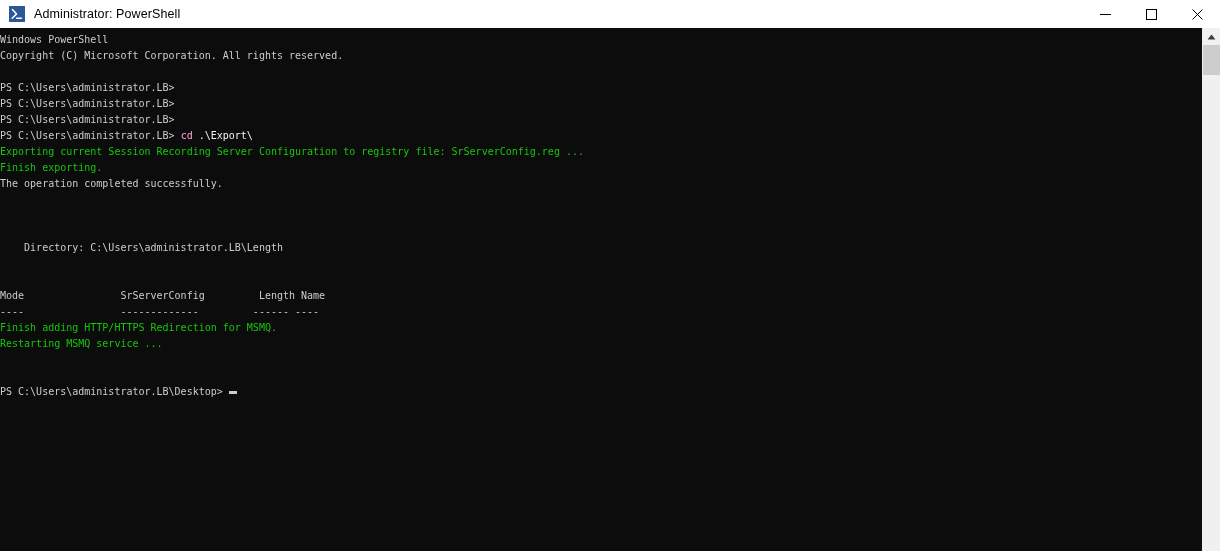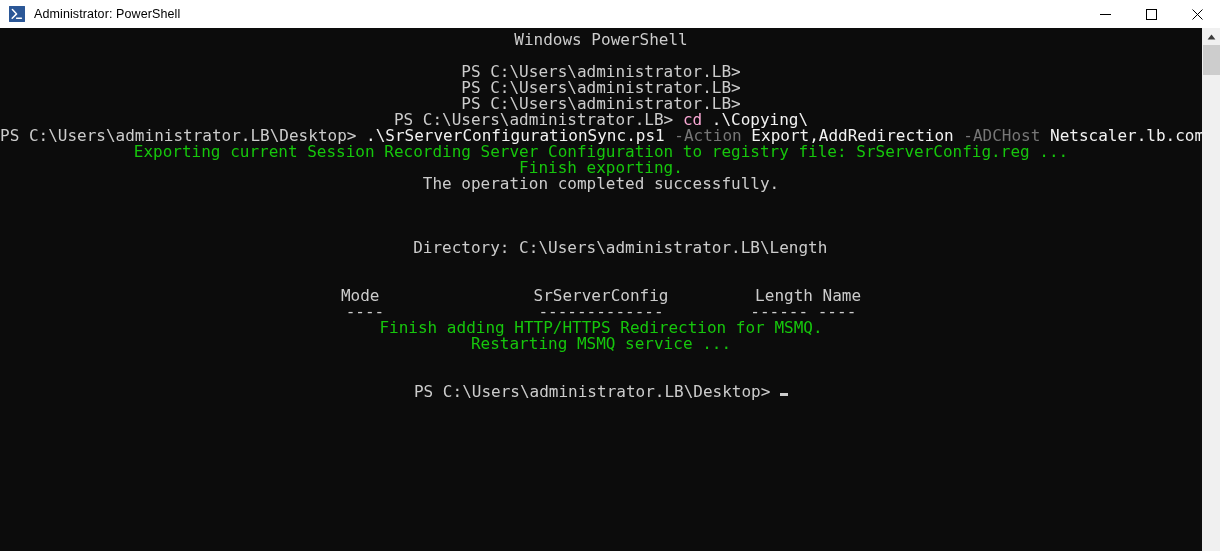--- a/index.html
+++ b/index.html
@@ -92,25 +92,24 @@
   .lines {
     position: absolute;
     top: 4px;
     left: 0;
     right: 0;
   }
   .ln {
     height: 16px;
     line-height: 16px;
     font-family: "DejaVu Sans Mono", monospace;
-    font-size: 16px;
+    font-size: 10px;
     letter-spacing: 0px;
     white-space: pre;
     color: #cccccc;
-    text-align: center;
   }
   .seg { white-space: pre; }
   .c-white   { color: #cccccc; }
   .c-bright  { color: #f2f2f2; }
   .c-green   { color: #16c60c; }
   .c-yellow  { color: #f9a8d4; }
   .c-gray    { color: #767676; }
 
   .cursor {
     display: inline-block;
@@ -187,26 +186,26 @@
           </svg>
       </div>
     </div>
   </div>
 
   <div class="term-wrap">
 
     <div class="screen">
       <div class="lines" id="lines-host">
           <div class="ln"><span class="seg c-white">Windows PowerShell</span></div>
+          <div class="ln"><span class="seg c-white">Copyright (C) Microsoft Corporation. All rights reserved.</span></div>
           <div class="ln"><span class="seg c-white"></span></div>
           <div class="ln"><span class="seg c-white">PS C:\Users\administrator.LB&gt;</span></div>
           <div class="ln"><span class="seg c-white">PS C:\Users\administrator.LB&gt;</span></div>
           <div class="ln"><span class="seg c-white">PS C:\Users\administrator.LB&gt;</span></div>
-          <div class="ln"><span class="seg c-white">PS C:\Users\administrator.LB&gt; </span><span class="seg c-yellow">cd</span><span class="seg c-bright"> .\Copying\</span></div>
-          <div class="ln"><span class="seg c-white">PS C:\Users\administrator.LB\Desktop&gt; </span><span class="seg c-bright">.\SrServerConfigurationSync.ps1</span><span class="seg c-gray"> -Action</span><span class="seg c-bright"> Export,AddRedirection</span><span class="seg c-gray"> -ADCHost</span><span class="seg c-bright"> Netscaler.lb.com</span></div>
+          <div class="ln"><span class="seg c-white">PS C:\Users\administrator.LB&gt; </span><span class="seg c-yellow">cd</span><span class="seg c-bright"> .\Export\</span></div>
           <div class="ln"><span class="seg c-green">Exporting current Session Recording Server Configuration to registry file: SrServerConfig.reg ...</span></div>
           <div class="ln"><span class="seg c-green">Finish exporting.</span></div>
           <div class="ln"><span class="seg c-white">The operation completed successfully.</span></div>
           <div class="ln"><span class="seg c-white"></span></div>
           <div class="ln"><span class="seg c-white"></span></div>
           <div class="ln"><span class="seg c-white"></span></div>
           <div class="ln"><span class="seg c-white">    Directory: C:\Users\administrator.LB\Length</span></div>
           <div class="ln"><span class="seg c-white"></span></div>
           <div class="ln"><span class="seg c-white"></span></div>
           <div class="ln"><span class="seg c-white">Mode                SrServerConfig         Length Name</span></div>

